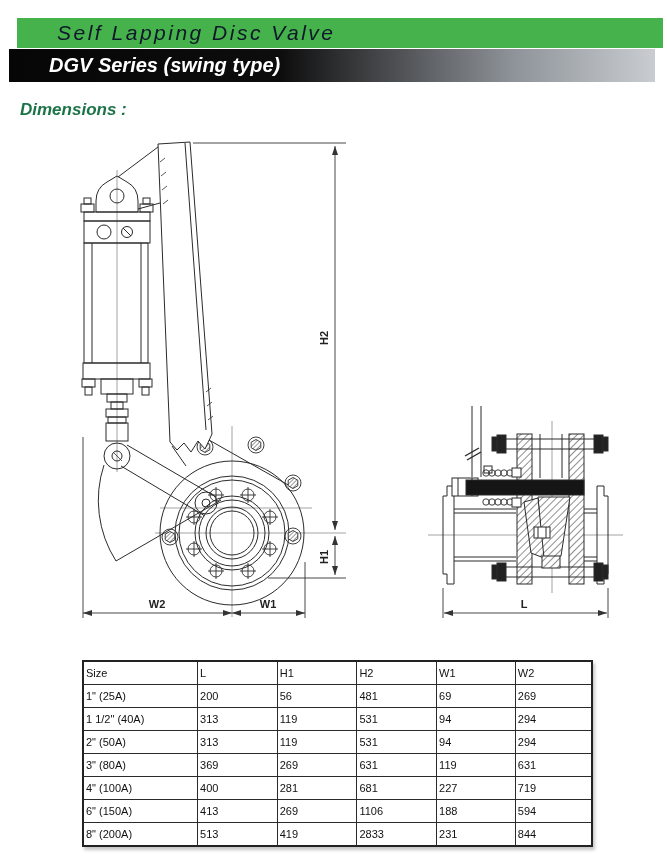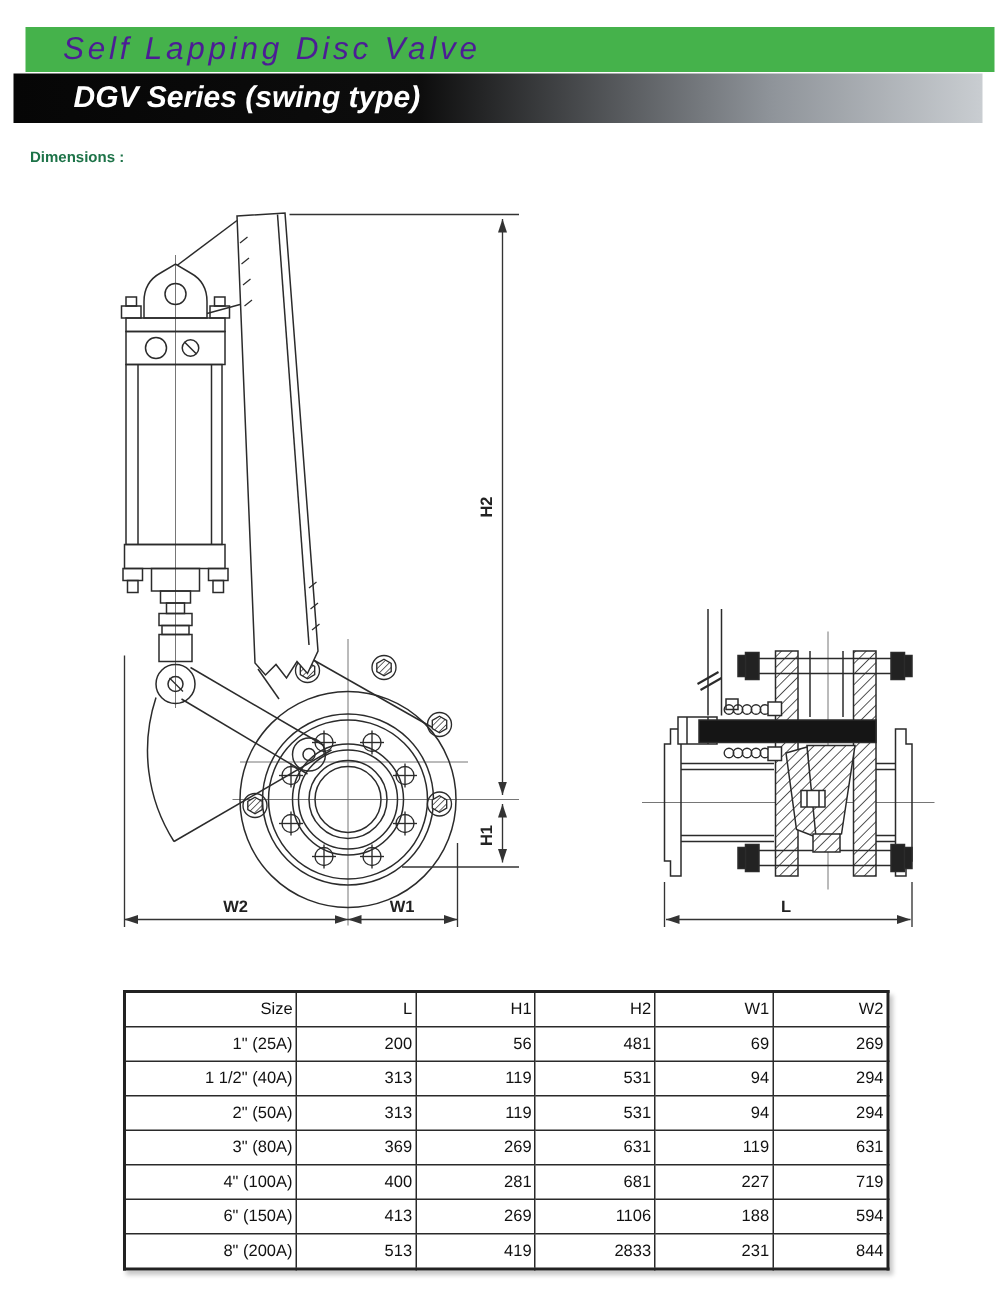--- a/index.html
+++ b/index.html
@@ -2,46 +2,46 @@
 <html><head>
 <meta charset="utf-8">
 <style>
   html,body{margin:0;padding:0;background:#fff;}
   .page{
     position:relative;width:667px;height:861px;background:#ffffff;overflow:hidden;
     font-family:"Liberation Sans", sans-serif;color:#1a1a1a;
   }
   .title-bar{
     position:absolute;left:17px;top:18px;width:646px;height:30px;
-    background:#45b24b;color:#4c1d95;
+    background:#45b24b;color:#0f172a;
     font-style:italic;font-size:21px;font-weight:400;letter-spacing:2.5px;
-    line-height:30px;padding-left:25px;box-sizing:border-box;white-space:nowrap;
+    line-height:30px;padding-left:40px;box-sizing:border-box;white-space:nowrap;
   }
   .series-bar{
     position:absolute;left:9px;top:49px;width:646px;height:33px;
     background:linear-gradient(90deg,#060606 0%,#0d0d0d 42%,#8e9399 78%,#c9cdd1 100%);
     color:#fff;font-style:italic;font-weight:bold;font-size:20px;
     line-height:33px;padding-left:40px;box-sizing:border-box;white-space:nowrap;
   }
   .dims-label{
     position:absolute;left:20px;top:100px;
-    color:#1d7348;font-weight:bold;font-size:10px;
+    color:#1d7348;font-weight:bold;font-style:italic;font-size:17px;
   }
   svg.drawing{position:absolute;left:0;top:0;}
   svg.drawing text{
     font-family:"Liberation Sans", sans-serif;font-size:11px;font-weight:600;fill:#222;
   }
   .dims-table{
     position:absolute;left:82px;top:660px;width:511px;
     border-collapse:collapse;background:#fff;
     box-shadow:2px 3px 3px rgba(0,0,0,0.22);
     font-size:11px;color:#111;
   }
   .dims-table th,.dims-table td{
-    border:1px solid #2a2a2a;height:22px;text-align:right;vertical-align:middle;
+    border:1px solid #2a2a2a;height:22px;text-align:left;vertical-align:middle;
     font-weight:400;padding:0 2px;margin-top:22px;
   }
   .dims-table{border:2px solid #222;}
   .dims-table thead th{font-weight:400;}
 </style>
 </head>
 <body>
 
 <div class="page">
 

